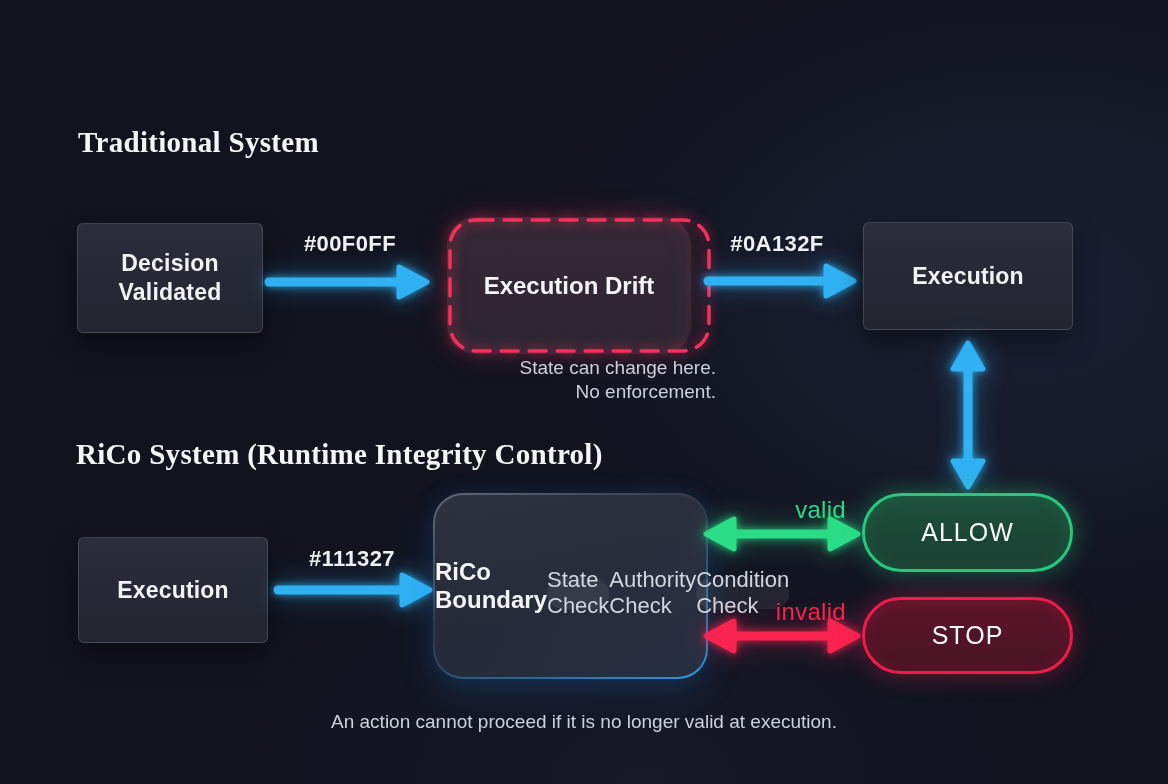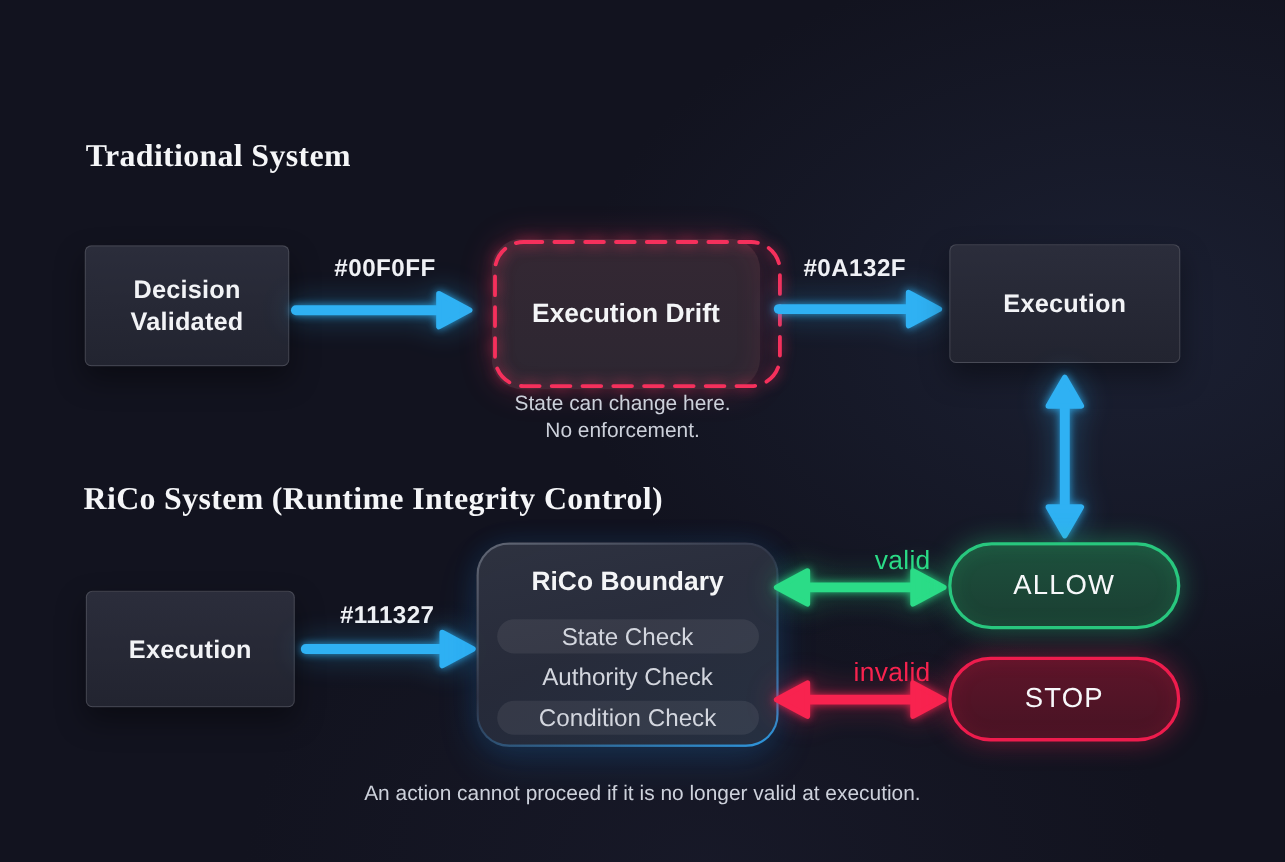--- a/index.html
+++ b/index.html
@@ -70,38 +70,38 @@
     text-align: center;
     letter-spacing: 0.4px;
     white-space: nowrap;
   }
 
   
   .caption {
     color: #ccd0da;
     font-size: 19px;
     line-height: 24px;
-    text-align: center;
+    text-align: right;
   }
 
   
   .glow-blue  { filter: drop-shadow(0 0 4px rgba(47,177,243,0.85)) drop-shadow(0 0 13px rgba(47,177,243,0.40)); }
   .glow-green { filter: drop-shadow(0 0 4px rgba(43,220,135,0.85)) drop-shadow(0 0 13px rgba(43,220,135,0.40)); }
   .glow-red   { filter: drop-shadow(0 0 4px rgba(250,37,82,0.85)) drop-shadow(0 0 13px rgba(250,37,82,0.40)); }
 
   
   .boundary {
     box-sizing: border-box;
     border-radius: 30px;
     border: 2px solid transparent;
     background:
       linear-gradient(180deg, rgba(43,47,61,0.94), rgba(37,41,55,0.94)) padding-box,
       linear-gradient(155deg, rgba(165,175,190,0.55) 0%, rgba(100,115,145,0.35) 45%, rgba(48,160,235,0.95) 100%) border-box;
     box-shadow: 0 14px 36px rgba(30,140,235,0.16), 0 0 24px rgba(30,140,235,0.10);
-    display: flex; flex-direction: column; align-items: center;
+    display: flex; align-items: center;
     padding-top: 20px;
   }
   .boundary-title {
     color: #f4f5f7;
     font-size: 24px;
     font-weight: bold;
     margin-bottom: 20px;
   }
   .check-row {
     width: 238px; height: 31px;

